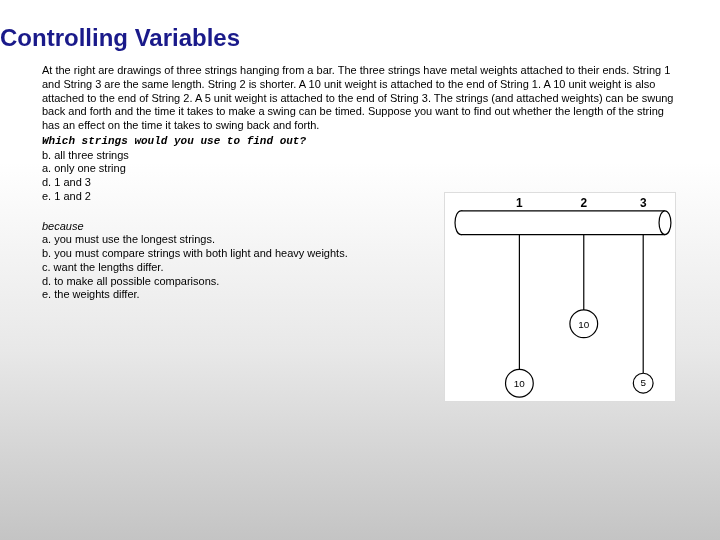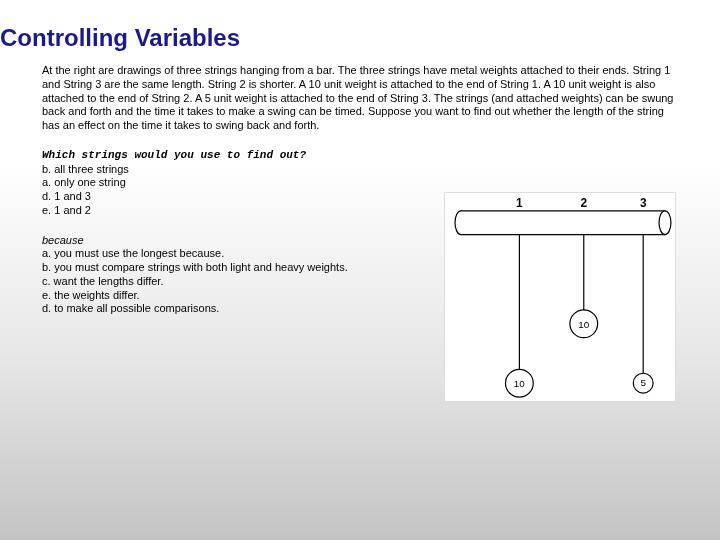--- a/index.html
+++ b/index.html
@@ -16,21 +16,21 @@
     font-size: 24px;
     padding-top: 24px;
     padding-bottom: 12px;
   }
   .content {
     padding: 0 42px;
     font-size: 11px;
     line-height: 1.25;
     color: #000;
   }
-  .paragraph { margin-bottom: 16px; }
+  .paragraph { margin-bottom: 2px; }
   .question { font-style: italic; font-weight: bold; font-family: Liberation Mono, monospace; }
   .opts { }
   .opt { }
   .because-block { margin-top: 16px; }
   .because-label { font-style: italic; font-weight: normal; }
   .diagram {
     position: absolute;
     right: 44px;
     top: 192px;
     width: 232px;
@@ -62,25 +62,25 @@
   <div class="opts">
     <div class="opt">b. all three strings</div>
     <div class="opt">a. only one string</div>
     <div class="opt">d. 1 and 3</div>
     <div class="opt">e. 1 and 2</div>
   </div>
 
   <div class="because-block">
     <div class="because-label">because</div>
     <div class="opts">
-      <div class="opt">a. you must use the longest because.</div>
+      <div class="opt">a. you must use the longest strings.</div>
       <div class="opt">b. you must compare strings with both light and heavy weights.</div>
       <div class="opt">c. want the lengths differ.</div>
+      <div class="opt">d. to make all possible comparisons.</div>
       <div class="opt">e. the weights differ.</div>
-      <div class="opt">d. to make all possible comparisons.</div>
     </div>
   </div>
 </div>
 
 <div class="diagram">
   <svg viewBox="0 0 232 210">
 
     <text class="bar-label" x="75" y="14" text-anchor="middle">1</text>
     <text class="bar-label" x="140" y="14" text-anchor="middle">2</text>
     <text class="bar-label" x="200" y="14" text-anchor="middle">3</text>

